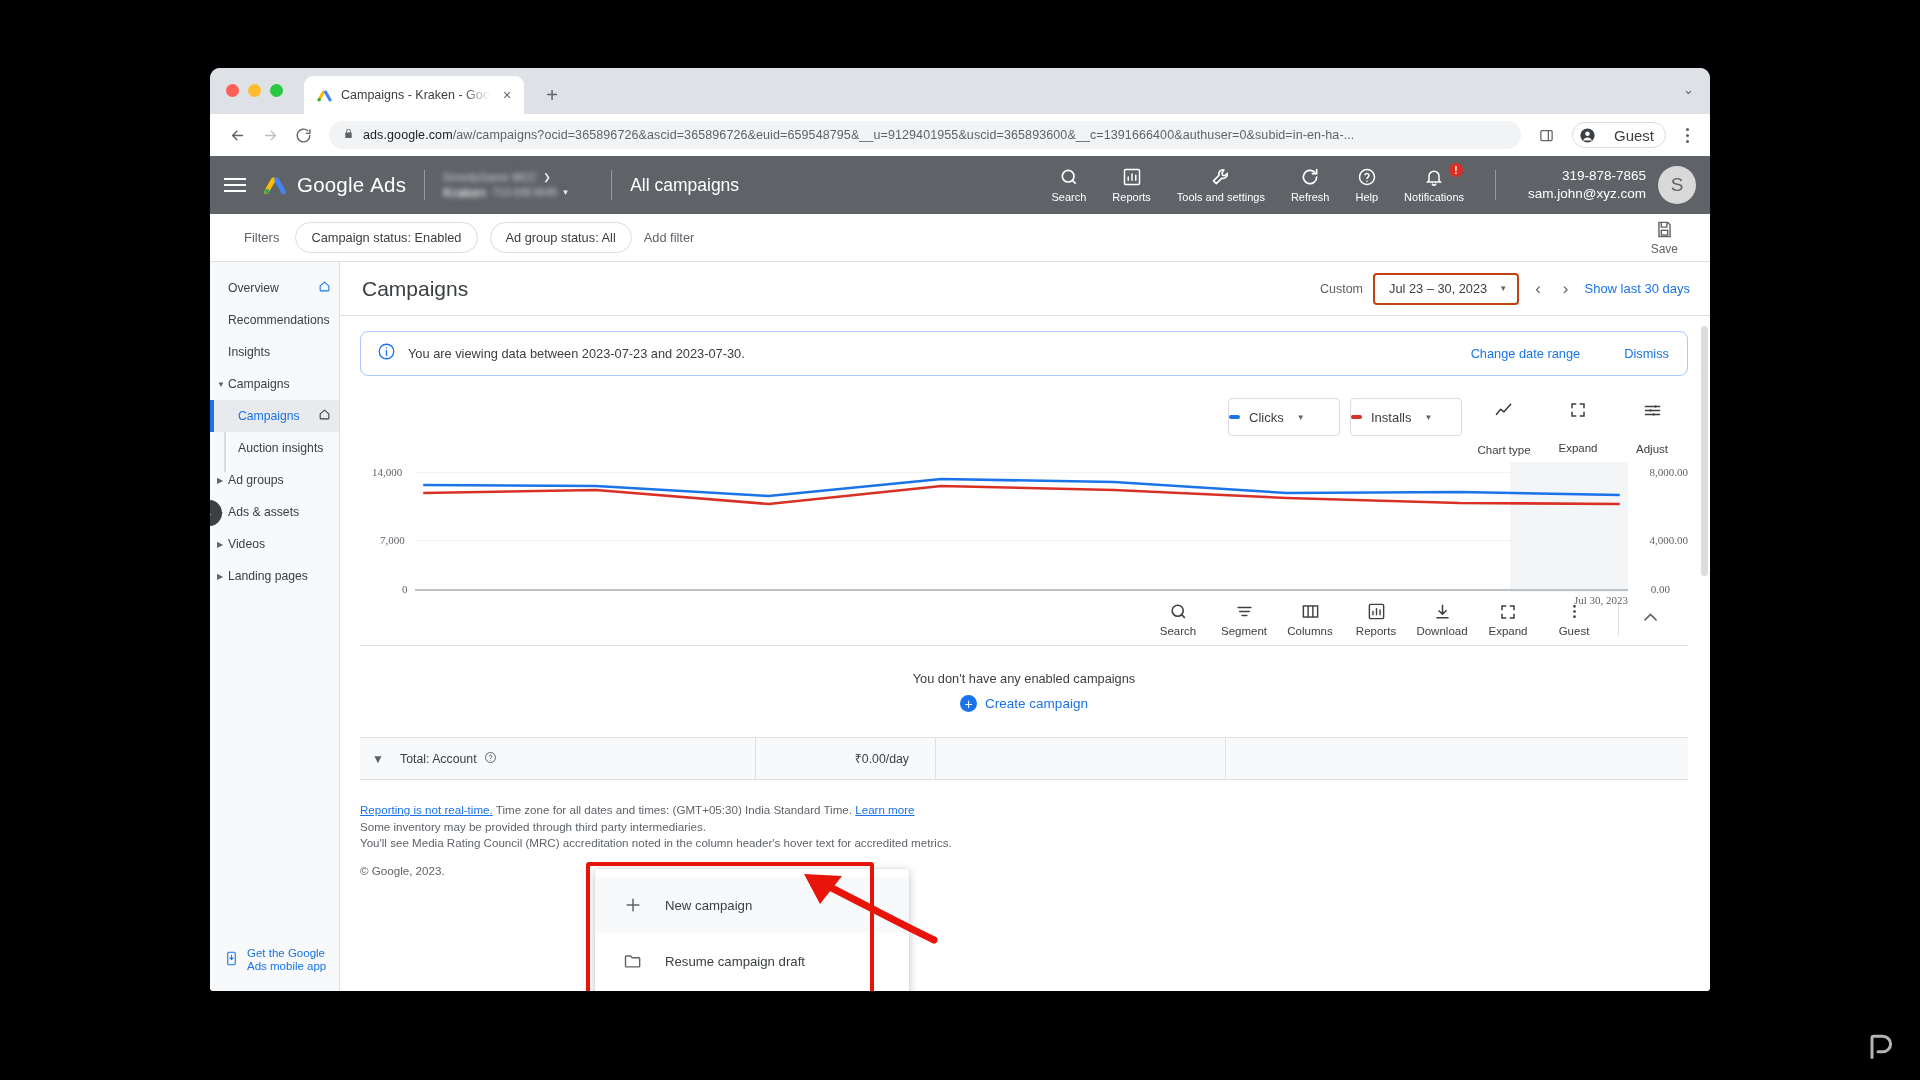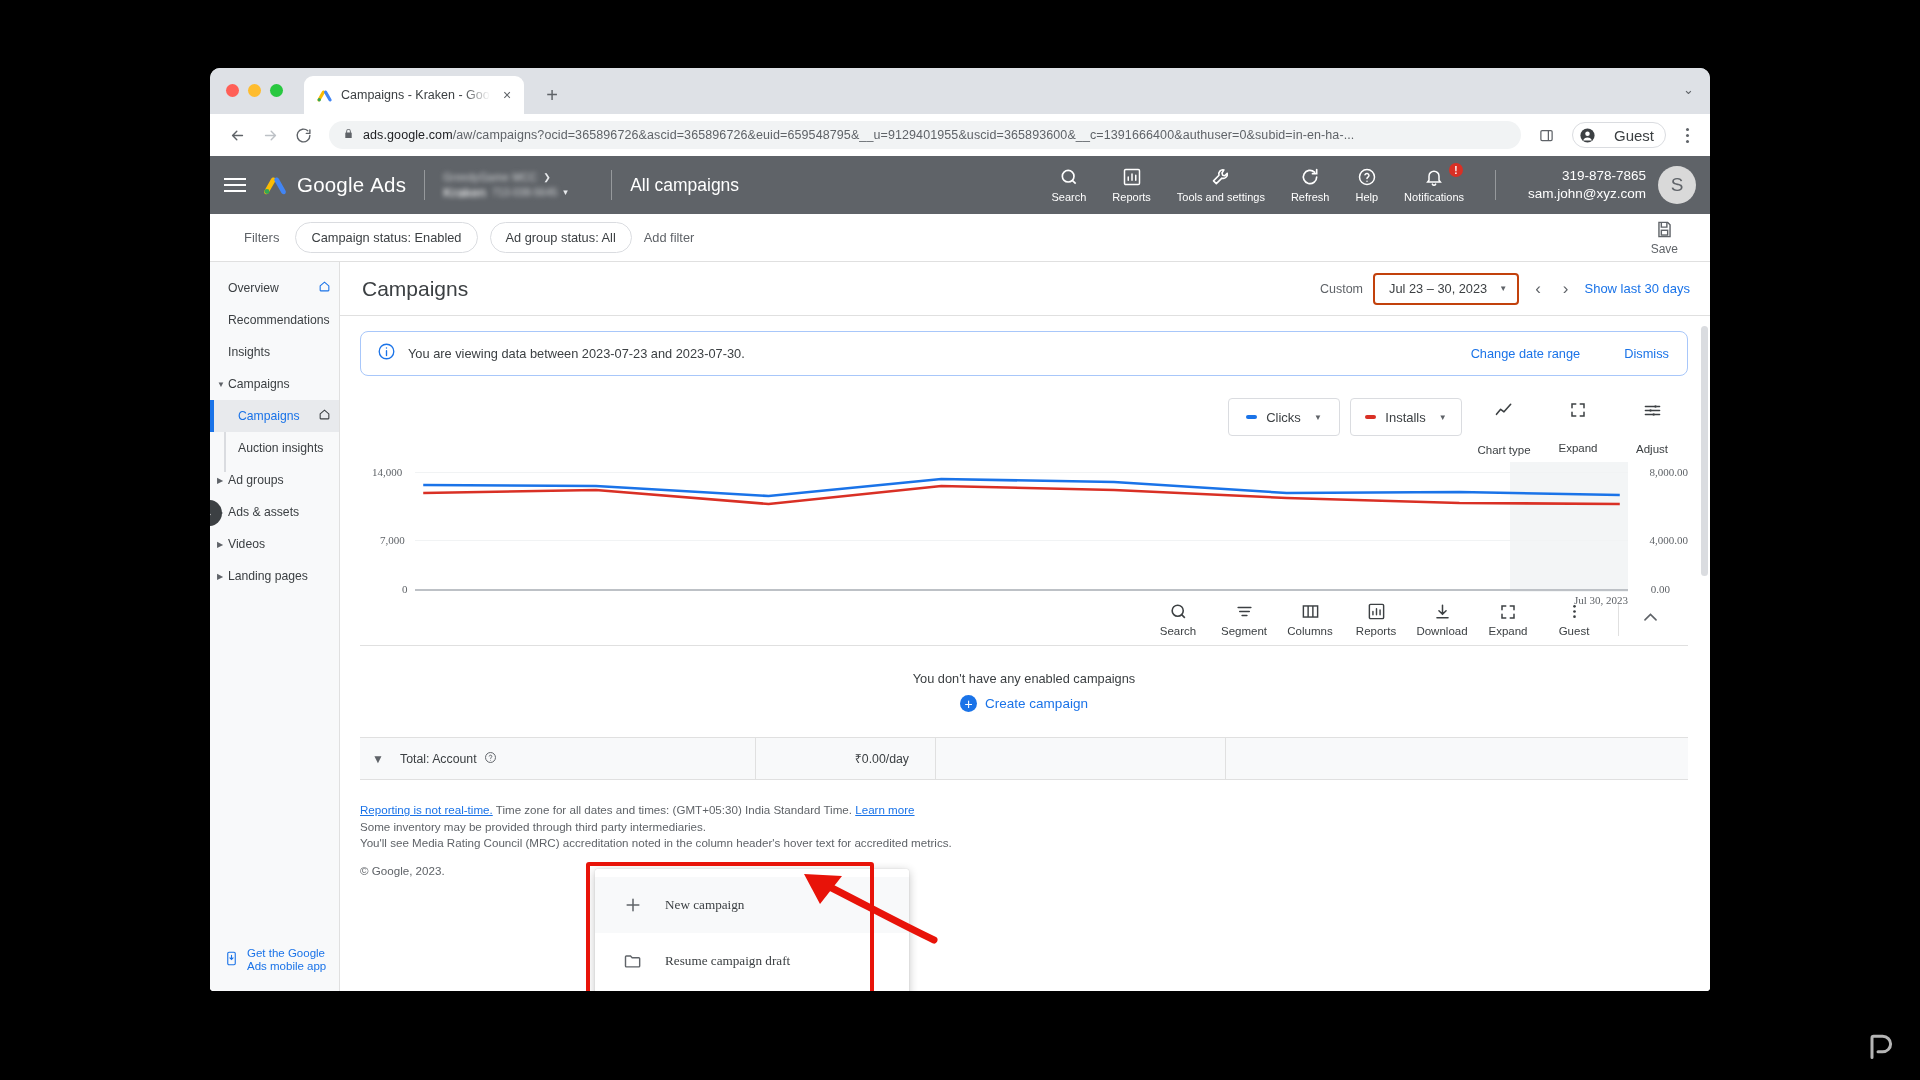--- a/index.html
+++ b/index.html
@@ -268,21 +268,21 @@
 
   
   .chartzone { padding: 0 22px 0 20px; position: relative; }
   .chartctrls {
     display:flex; align-items:flex-start; justify-content:flex-end;
     gap: 10px; padding-top: 22px; padding-right: 4px;
   }
   .metricbtn {
     border: 1px solid #dadce0; border-radius: 4px;
     height: 38px; min-width: 112px;
-    display:flex; align-items:center; justify-content: center; gap: 9px;
+    display:flex; align-items:center; gap: 9px;
     font-size: 13px; color: #3c4043;
   }
   .swatch { width: 11px; height: 4px; border-radius: 2px; }
   .metricbtn .caret { font-size: 8px; color:#5f6368; margin-left: 4px;}
   .iconbtn {
     display:flex;flex-direction:column;align-items:center;gap: 23px;
     color: #3c4043; width: 64px; padding-top: 3px;
   }
   .iconbtn .lbl { font-size: 11.5px; }
 
@@ -365,21 +365,20 @@
   
   .popup {
     position: absolute;
     left: 385px; top: 607px;
     width: 314px;
     background: #fff;
     box-shadow: 0 2px 10px rgba(0,0,0,.24), 0 0 1px rgba(0,0,0,.2);
     border-radius: 2px;
     z-index: 40;
     padding: 8px 0;
-    font-family: Liberation Serif, serif;
   }
   .mi {
     height: 56px; display:flex; align-items:center;
     gap: 22px; padding-left: 28px;
     font-size: 13.2px; color: #3c4043;
   }
   .mi.hl { background: #f8f9fa; }
   .mi .ic { width: 20px; display:flex;align-items:center;justify-content:center;color:#5f6368; }
 
   .redbox {

